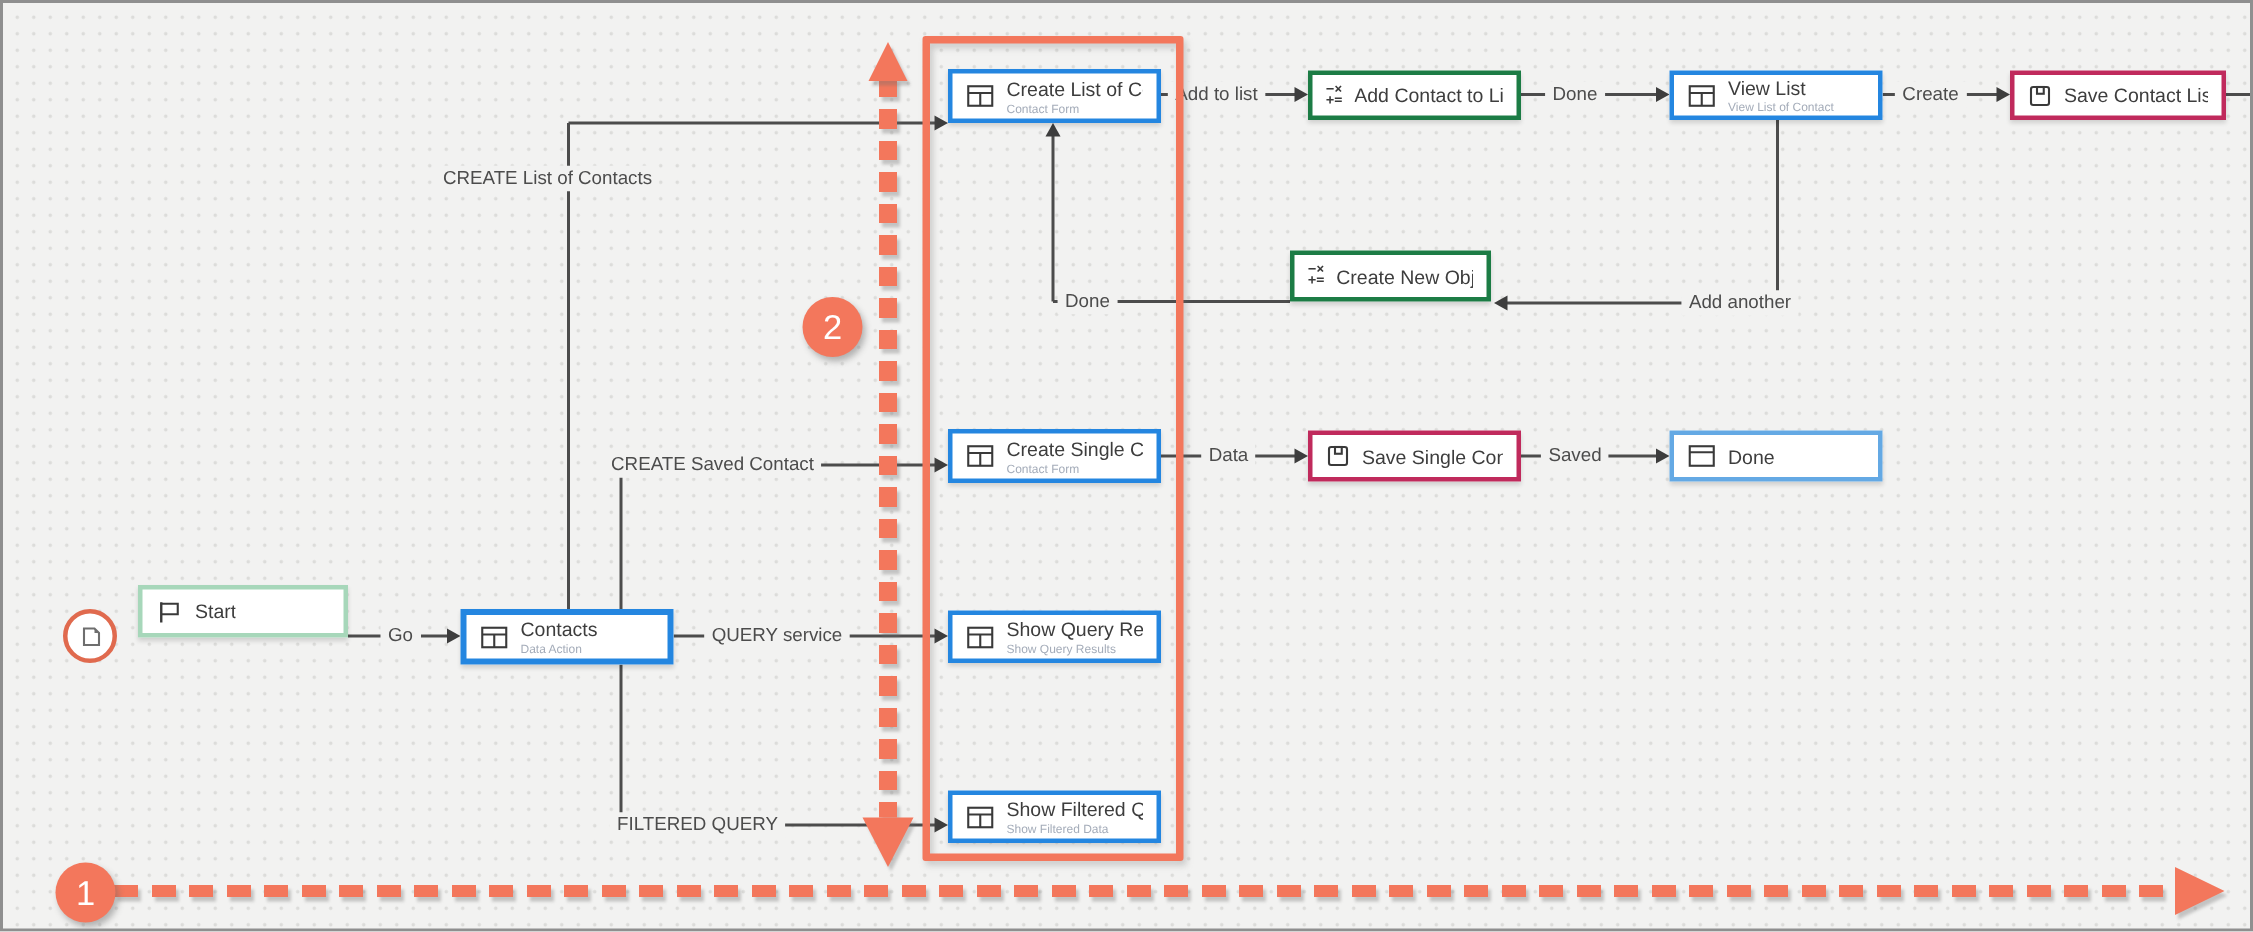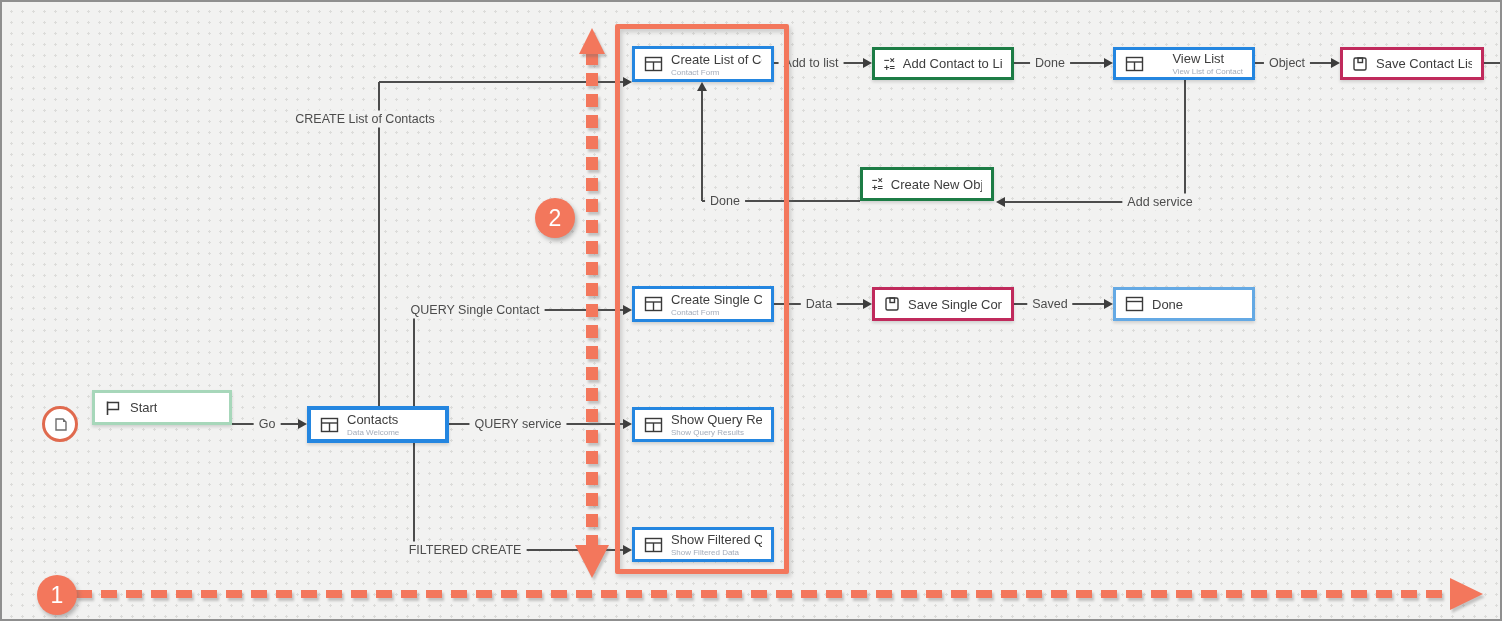--- a/index.html
+++ b/index.html
@@ -93,30 +93,30 @@
       <div class="arrow up" style="left: 695px; top: 80px;"></div>
       <div class="arrow right" style="left: 621px; top: 75px;"></div>
       <div class="arrow right" style="left: 621px; top: 303px;"></div>
       <div class="arrow right" style="left: 621px; top: 417px;"></div>
       <div class="arrow right" style="left: 621px; top: 543px;"></div>
       <div class="arrow right" style="left: 296px; top: 417px;"></div>
       <div class="arrow right" style="left: 861px; top: 297px;"></div>
       <div class="arrow right" style="left: 1102px; top: 297px;"></div>
       <span class="edge-label" style="left: 809px; top: 61px;">Add to list</span>
       <span class="edge-label" style="left: 1048px; top: 61px;">Done</span>
-      <span class="edge-label" style="left: 1285px; top: 61px;">Object</span>
-      <span class="edge-label" style="left: 1158px; top: 200px;">Add service</span>
+      <span class="edge-label" style="left: 1285px; top: 61px;">Create</span>
+      <span class="edge-label" style="left: 1158px; top: 200px;">Add another</span>
       <span class="edge-label" style="left: 723px; top: 199px;">Done</span>
       <span class="edge-label" style="left: 363px; top: 117px;">CREATE List of Contacts</span>
-      <span class="edge-label" style="left: 473px; top: 308px;">QUERY Single Contact</span>
+      <span class="edge-label" style="left: 473px; top: 308px;">CREATE Saved Contact</span>
       <span class="edge-label" style="left: 817px; top: 302px;">Data</span>
       <span class="edge-label" style="left: 1048px; top: 302px;">Saved</span>
       <span class="edge-label" style="left: 265px; top: 422px;">Go</span>
       <span class="edge-label" style="left: 516px; top: 422px;">QUERY service</span>
-      <span class="edge-label" style="left: 463px; top: 548px;">FILTERED CREATE</span>
+      <span class="edge-label" style="left: 463px; top: 548px;">FILTERED QUERY</span>
     </div>
   <div class="layer" id="nodes-layer">
       <div class="node" style="left: 630px; top: 44px; width: 142px; height: 36px; border: 3px solid rgb(36, 134, 224);">
         <span class="icon">
           <svg width="19" height="16" viewBox="0 0 19 16">
             <rect x="1.5" y="1.5" width="16" height="13" stroke="#3a3a3a" stroke-width="1.4" fill="none"></rect>
             <line x1="1.5" y1="6" x2="17.5" y2="6" stroke="#3a3a3a" stroke-width="1.4" fill="none"></line>
             <line x1="9.5" y1="6" x2="9.5" y2="14.5" stroke="#3a3a3a" stroke-width="1.4" fill="none"></line>
           </svg>
         </span>
@@ -129,21 +129,21 @@
         <span class="icon">
           <span class="math-icon">
             <span>−×</span>
             <span>+=</span>
           </span>
         </span>
         <span class="txt">
           <span class="title">Add Contact to List</span>
         </span>
       </div>
-      <div class="node" style="left: 1111px; top: 45px; width: 142px; height: 33px; border: 3px solid rgb(36, 134, 224); justify-content: space-between;">
+      <div class="node" style="left: 1111px; top: 45px; width: 142px; height: 33px; border: 3px solid rgb(36, 134, 224);">
         <span class="icon">
           <svg width="19" height="16" viewBox="0 0 19 16">
             <rect x="1.5" y="1.5" width="16" height="13" stroke="#3a3a3a" stroke-width="1.4" fill="none"></rect>
             <line x1="1.5" y1="6" x2="17.5" y2="6" stroke="#3a3a3a" stroke-width="1.4" fill="none"></line>
             <line x1="9.5" y1="6" x2="9.5" y2="14.5" stroke="#3a3a3a" stroke-width="1.4" fill="none"></line>
           </svg>
         </span>
         <span class="txt">
           <span class="title">View List</span>
           <span class="sub">View List of Contact</span>
@@ -220,21 +220,21 @@
       <div class="node" style="left: 305px; top: 404px; width: 142px; height: 37px; border: 4px solid rgb(36, 134, 224);">
         <span class="icon">
           <svg width="19" height="16" viewBox="0 0 19 16">
             <rect x="1.5" y="1.5" width="16" height="13" stroke="#3a3a3a" stroke-width="1.4" fill="none"></rect>
             <line x1="1.5" y1="6" x2="17.5" y2="6" stroke="#3a3a3a" stroke-width="1.4" fill="none"></line>
             <line x1="9.5" y1="6" x2="9.5" y2="14.5" stroke="#3a3a3a" stroke-width="1.4" fill="none"></line>
           </svg>
         </span>
         <span class="txt">
           <span class="title">Contacts</span>
-          <span class="sub">Data Welcome</span>
+          <span class="sub">Data Action</span>
         </span>
       </div>
       <div class="node" style="left: 630px; top: 405px; width: 142px; height: 35px; border: 3px solid rgb(36, 134, 224);">
         <span class="icon">
           <svg width="19" height="16" viewBox="0 0 19 16">
             <rect x="1.5" y="1.5" width="16" height="13" stroke="#3a3a3a" stroke-width="1.4" fill="none"></rect>
             <line x1="1.5" y1="6" x2="17.5" y2="6" stroke="#3a3a3a" stroke-width="1.4" fill="none"></line>
             <line x1="9.5" y1="6" x2="9.5" y2="14.5" stroke="#3a3a3a" stroke-width="1.4" fill="none"></line>
           </svg>
         </span>

